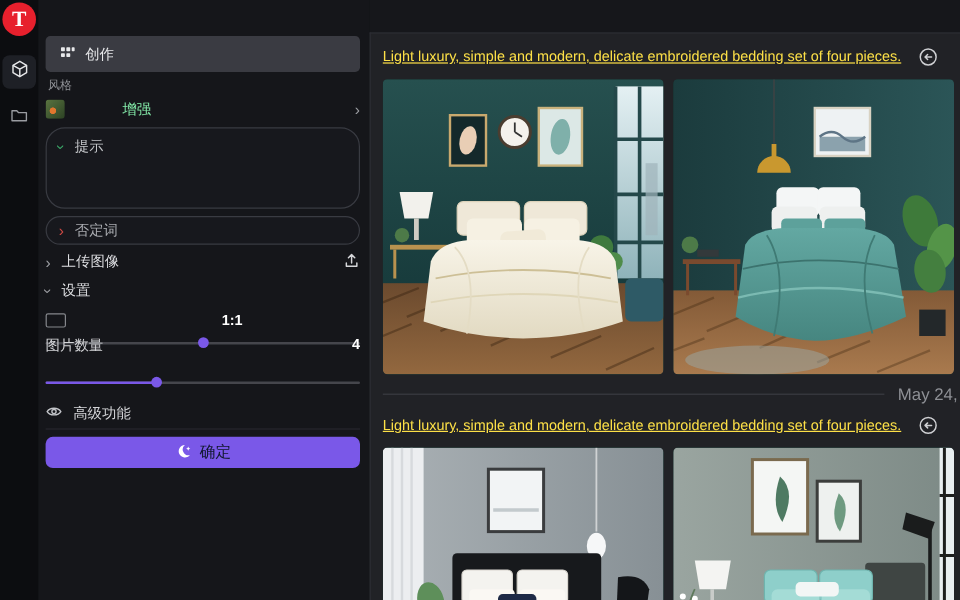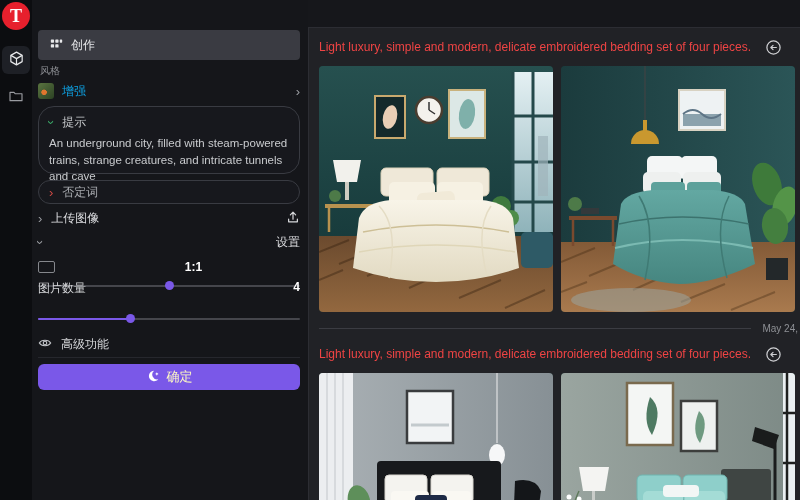--- a/index.html
+++ b/index.html
@@ -23,62 +23,62 @@
   
   .sidebar { position:absolute; left:32px; top:0; width:276px; height:500px; background:#15161a; }
   .tabs { position:absolute; left:6px; top:30px; width:262px; height:30px; display:flex; gap:24px; }
   .tab { flex:1; display:flex; align-items:center; gap:8px; padding-left:12px; border-radius:4px; font-size:12px; color:#e8e9eb; cursor:pointer; }
   .tab.active { background:#3a3b42; }
   .tab.inactive { background:#202127; color:#d2d3d6; }
   .sec-label { position:absolute; left:8px; top:64px; font-size:10px; color:#8f9196; }
   .style-row { position:absolute; left:6px; top:79px; width:262px; height:24px; display:flex; align-items:center; gap:8px; cursor:pointer; }
   .style-thumb { width:16px; height:16px; border-radius:3px;
     background: radial-gradient(circle at 38% 58%, #e0762e 0 2.5px, rgba(0,0,0,0) 3px), linear-gradient(135deg,#5a7440,#2c4224); }
-  .style-name { font-size:12px; color:#0ea5e9; flex:1; }
+  .style-name { font-size:12px; color:#86efac; flex:1;margin-left:40px; }
   .chev { color:#9b9da2; font-size:13px; line-height:1; }
   .chev.down { display:inline-block; transform:rotate(90deg); }
   .chev.green { color:#3aa768; }
   .chev.red { color:#cf4a45; }
   .box { position:absolute; left:6px; width:262px; border:1px solid #393b42; border-radius:16px; background:#17181d; }
   .prompt-box { top:106px; height:68px; padding:7px 10px; cursor:text; }
   .box-head { display:flex; align-items:center; gap:9px; font-size:12px; color:#c4c6c9; }
   .prompt-text { margin-top:4px; font-size:11.5px; line-height:1.45; color:#c9cbce; }
   .neg-box { top:180px; height:24px; display:flex; align-items:center; gap:9px; padding-left:10px; font-size:12px; color:#a9abb0; cursor:pointer; }
   .upload-row { position:absolute; left:6px; top:208px; width:262px; height:20px; display:flex; align-items:center; gap:9px; font-size:12px; color:#dcdde0; cursor:pointer; }
   .upload-row .grow { flex:1; }
-  .settings-row { position:absolute; left:6px; top:233px; width:262px; height:18px; display:flex; align-items:center; gap:9px; font-size:12px; color:#dcdde0; cursor:pointer;justify-content:space-between; }
+  .settings-row { position:absolute; left:6px; top:233px; width:262px; height:18px; display:flex; align-items:center; gap:9px; font-size:12px; color:#dcdde0; cursor:pointer; }
   .aspect-row { position:absolute; left:6px; top:257px; width:305px; height:20px; display:flex; align-items:center; }
   .ar-land { width:17px; height:12px; border:1px solid #85878c; border-radius:2px; cursor:pointer; }
   .ar-port { width:11px; height:15px; border:1px solid #85878c; border-radius:2px; cursor:pointer; }
   .ar-val { flex:1; text-align:center; font-size:12px; font-weight:bold; color:#fff; }
   .slider { position:absolute; left:6px; width:262px; height:10px; cursor:pointer; }
   .slider .track { position:absolute; top:4px; left:0; right:0; height:2px; background:#45464c; border-radius:1px; }
   .slider .fill { position:absolute; top:4px; left:0; height:2px; background:#7a58e8; border-radius:1px; }
   .slider .dot { position:absolute; top:0; width:9px; height:9px; border-radius:50%; background:#7a58e8; }
   .sl-aspect { top:281px; }
   .sl-count { top:314px; }
   .count-row { position:absolute; left:6px; top:280px; width:262px; display:flex; font-size:12px; color:#d5d6d9; }
   .count-row .cv { margin-left:auto; font-weight:bold; color:#fff; }
   .adv-row { position:absolute; left:6px; top:333px; width:262px; height:20px; display:flex; align-items:flex-end; gap:9px; font-size:12px; color:#d5d6d9; cursor:pointer; }
   .sep { position:absolute; left:6px; top:357px; width:262px; height:1px; background:#26272d; }
   .confirm-btn { position:absolute; left:6px; top:364px; width:262px; height:26px; border:none; border-radius:6px;
-    background:#7a58e8; color:#fef9c3; font-size:13px; display:flex; align-items:center; justify-content:center; gap:7px; cursor:pointer;
+    background:#7a58e8; color:#0f172a; font-size:13px; display:flex; align-items:center; justify-content:center; gap:7px; cursor:pointer;
     font-family:"Liberation Sans", sans-serif; }
   
   .main { position:absolute; left:308px; top:0; width:492px; height:500px; background:#16171b; }
   .main-body { position:absolute; top:27px; left:0; right:0; bottom:0; background:#212226; border-top:1px solid #2c2d33; border-left:1px solid #2c2d33; padding-top:5px; }
   .prompt-row { display:flex; align-items:center; padding:0 10px; height:28px; }
-  .prompt-row .ptext { font-size:12px; color:#ef4444; }
+  .prompt-row .ptext { font-size:12px; color:#fde047;text-decoration:underline; }
   .reuse { margin-left:14px; width:17px; height:17px; cursor:pointer; display:flex; }
   .img-row { display:flex; gap:8px; padding:0 10px; margin-top:5px; }
   .img-card { width:234px; height:246px; border-radius:4px; overflow:hidden; background:#17332f; cursor:pointer; flex:none; }
   .img-card svg { display:block; }
   .divider-row { display:flex; align-items:center; margin:9px 2px 0 10px; height:14px; }
   .divider-row .line { flex:1; height:1px; background:#3b3c42; margin-right:11px; }
-  .divider-row .date { font-size:10px; color:#8e9095; white-space:nowrap; }
+  .divider-row .date { font-size:14px; color:#8e9095; white-space:nowrap; }
   .g2 { margin-top:5px; }
 </style>
 </head>
 <body>
 
 <div class="app">
 
   <div class="rail">
     <div class="logo">
         <span>T</span>
@@ -121,21 +121,20 @@
       <span class="style-thumb"></span>
       <span class="style-name">增强</span>
       <span class="chev">›</span>
     </div>
 
     <div class="box prompt-box">
       <div class="box-head">
         <span class="chev down green">›</span>
         <span>提示</span>
       </div>
-      <div class="prompt-text">An underground city, filled with steam-powered trains, strange creatures, and intricate tunnels and cave</div>
     </div>
 
     <div class="box neg-box">
       <span class="chev red">›</span>
       <span>否定词</span>
     </div>
 
     <div class="upload-row">
       <span class="chev">›</span>
       <span>上传图像</span>

